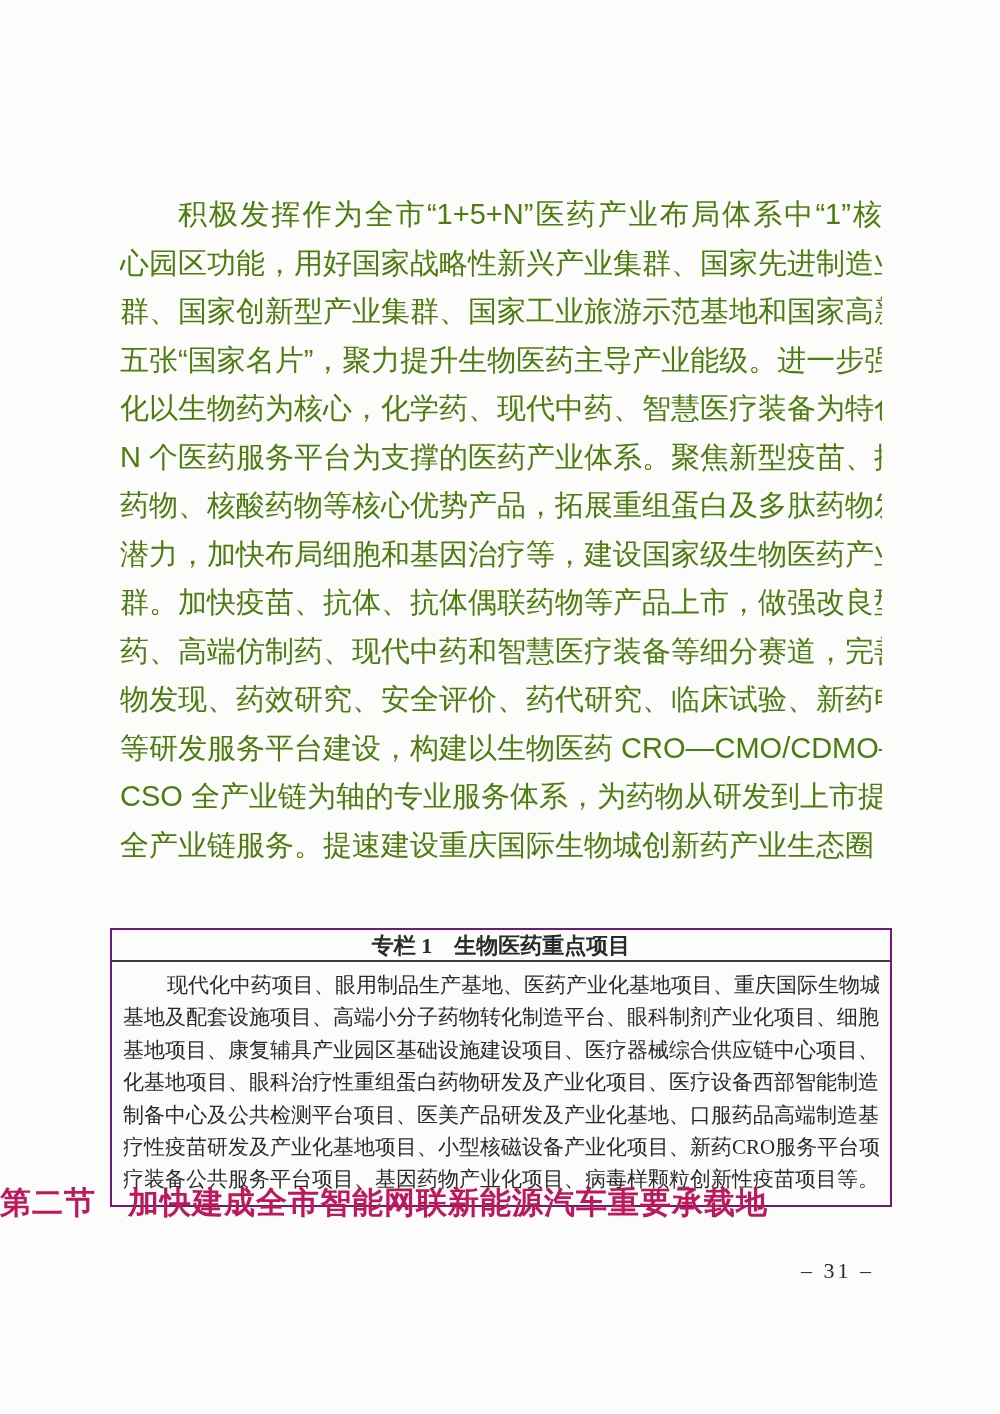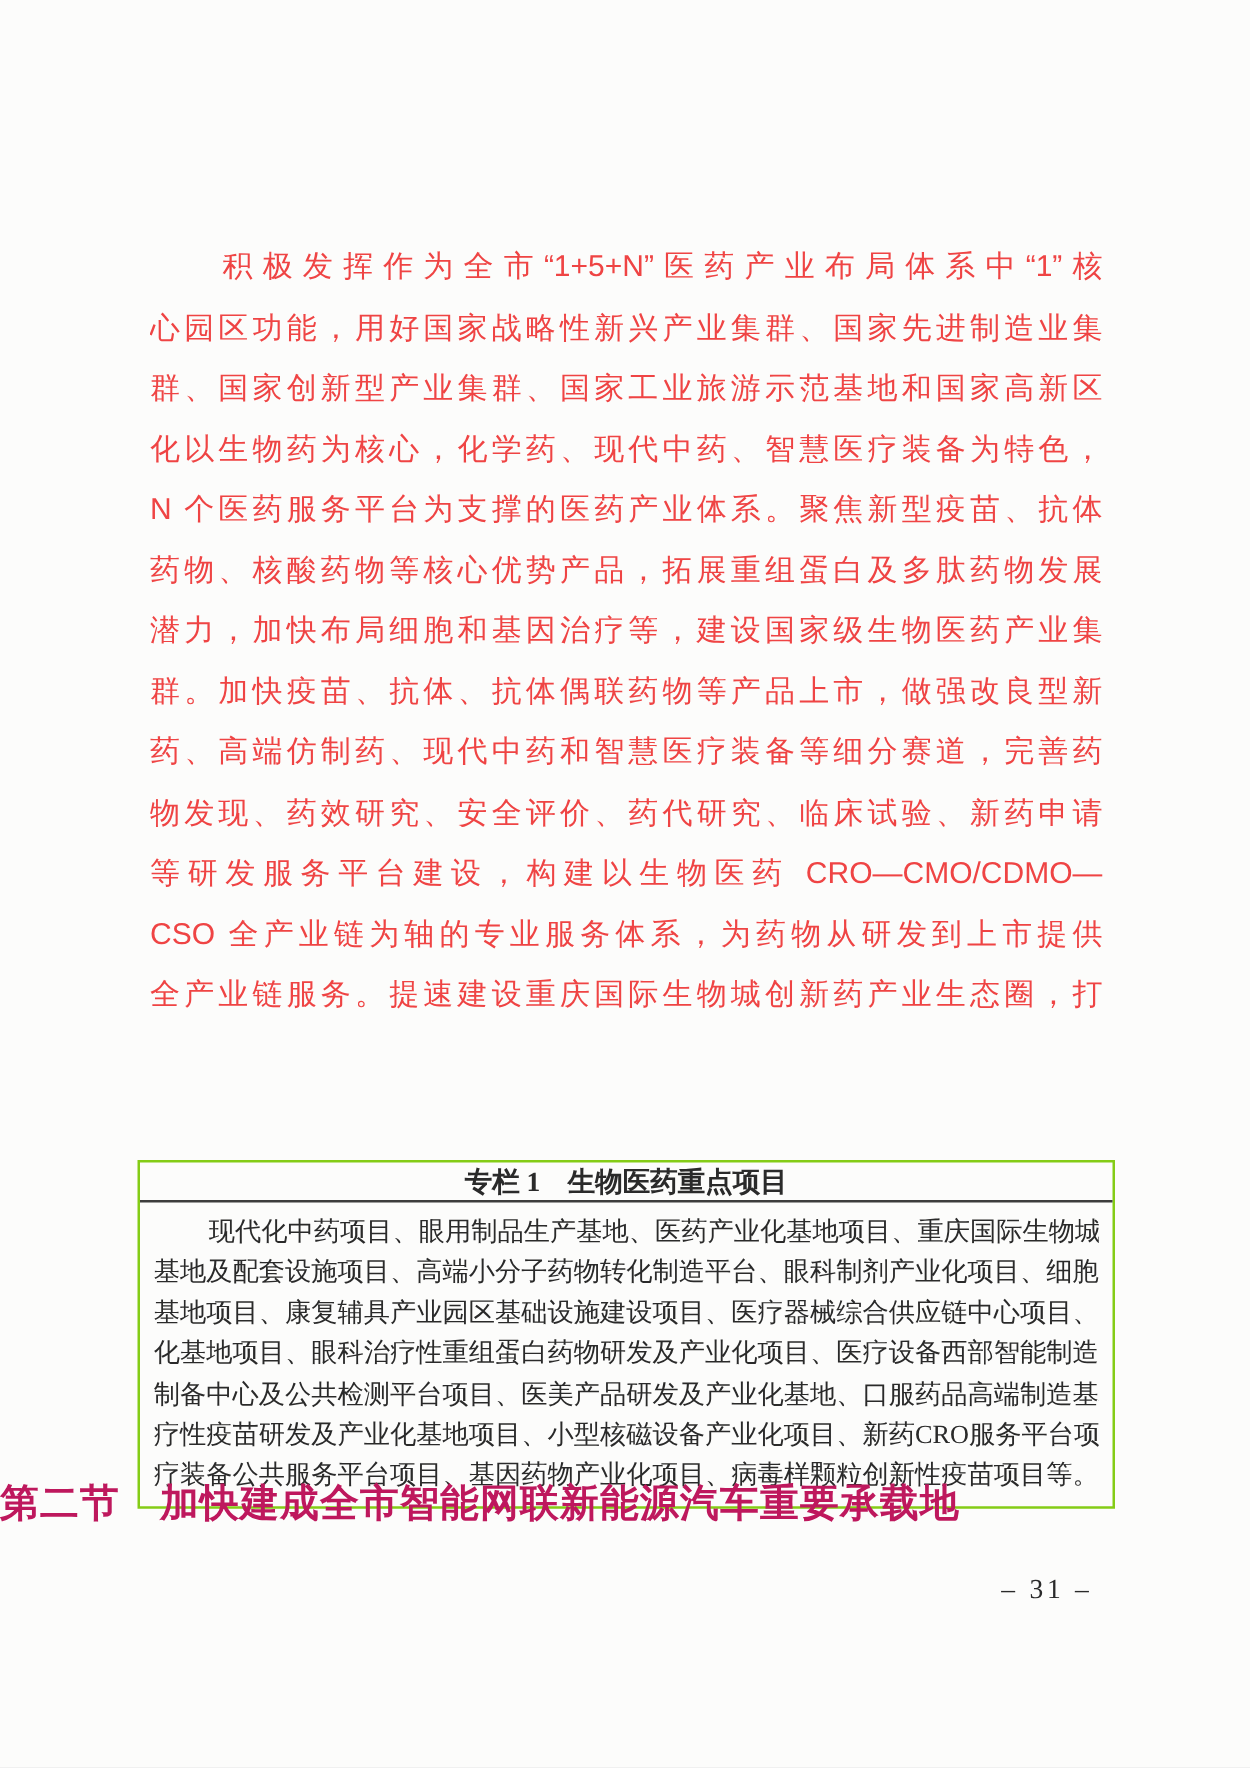--- a/index.html
+++ b/index.html
@@ -13,42 +13,42 @@
     color: #1f1f1f;
     overflow: hidden;
     font-family: "Liberation Sans", "DejaVu Sans", sans-serif;
   }
   
   .main-paragraph {
     position: absolute;
     top: 190px;
     left: 120px;
     width: 762px;
-    font-size: 24px;
+    font-size: 29px;
     font-weight: 500;
-    color: #ef4444;
+    color: #4d7c0f;
   }
   .main-paragraph .pline {
     height: 48.5px;
     line-height: 48.5px;
     text-align: justify;
     text-align-last: justify;
     white-space: nowrap;
     overflow: hidden;
   }
   .main-paragraph .pline.first { text-indent: 58px; }
   .main-paragraph .pline.last  { text-align-last: left; }
 
   
   .panel {
     position: absolute;
     top: 928px;
     left: 110px;
     width: 782px;
-    border: 2px solid #84cc16;
+    border: 2px solid #701a75;
     background: #fcfcfb;
     font-family: "Liberation Serif", "DejaVu Serif", serif;
   }
   .panel-title {
     border-bottom: 2px solid #3d3d3d;
     height: 32px;
     line-height: 32px;
     text-align: center;
     font-size: 22px;
     font-weight: bold;
@@ -97,20 +97,21 @@
 </style>
 </head>
 <body>
 
 <div class="page">
 
   <div class="main-paragraph">
     <div class="pline first">积极发挥作为全市“1+5+N”医药产业布局体系中“1”核</div>
     <div class="pline">心园区功能，用好国家战略性新兴产业集群、国家先进制造业集</div>
     <div class="pline">群、国家创新型产业集群、国家工业旅游示范基地和国家高新区</div>
+    <div class="pline">五张“国家名片”，聚力提升生物医药主导产业能级。进一步强</div>
     <div class="pline">化以生物药为核心，化学药、现代中药、智慧医疗装备为特色，</div>
     <div class="pline">N 个医药服务平台为支撑的医药产业体系。聚焦新型疫苗、抗体</div>
     <div class="pline">药物、核酸药物等核心优势产品，拓展重组蛋白及多肽药物发展</div>
     <div class="pline">潜力，加快布局细胞和基因治疗等，建设国家级生物医药产业集</div>
     <div class="pline">群。加快疫苗、抗体、抗体偶联药物等产品上市，做强改良型新</div>
     <div class="pline">药、高端仿制药、现代中药和智慧医疗装备等细分赛道，完善药</div>
     <div class="pline">物发现、药效研究、安全评价、药代研究、临床试验、新药申请</div>
     <div class="pline">等研发服务平台建设，构建以生物医药 CRO—CMO/CDMO—</div>
     <div class="pline">CSO 全产业链为轴的专业服务体系，为药物从研发到上市提供</div>
     <div class="pline">全产业链服务。提速建设重庆国际生物城创新药产业生态圈，打</div>

